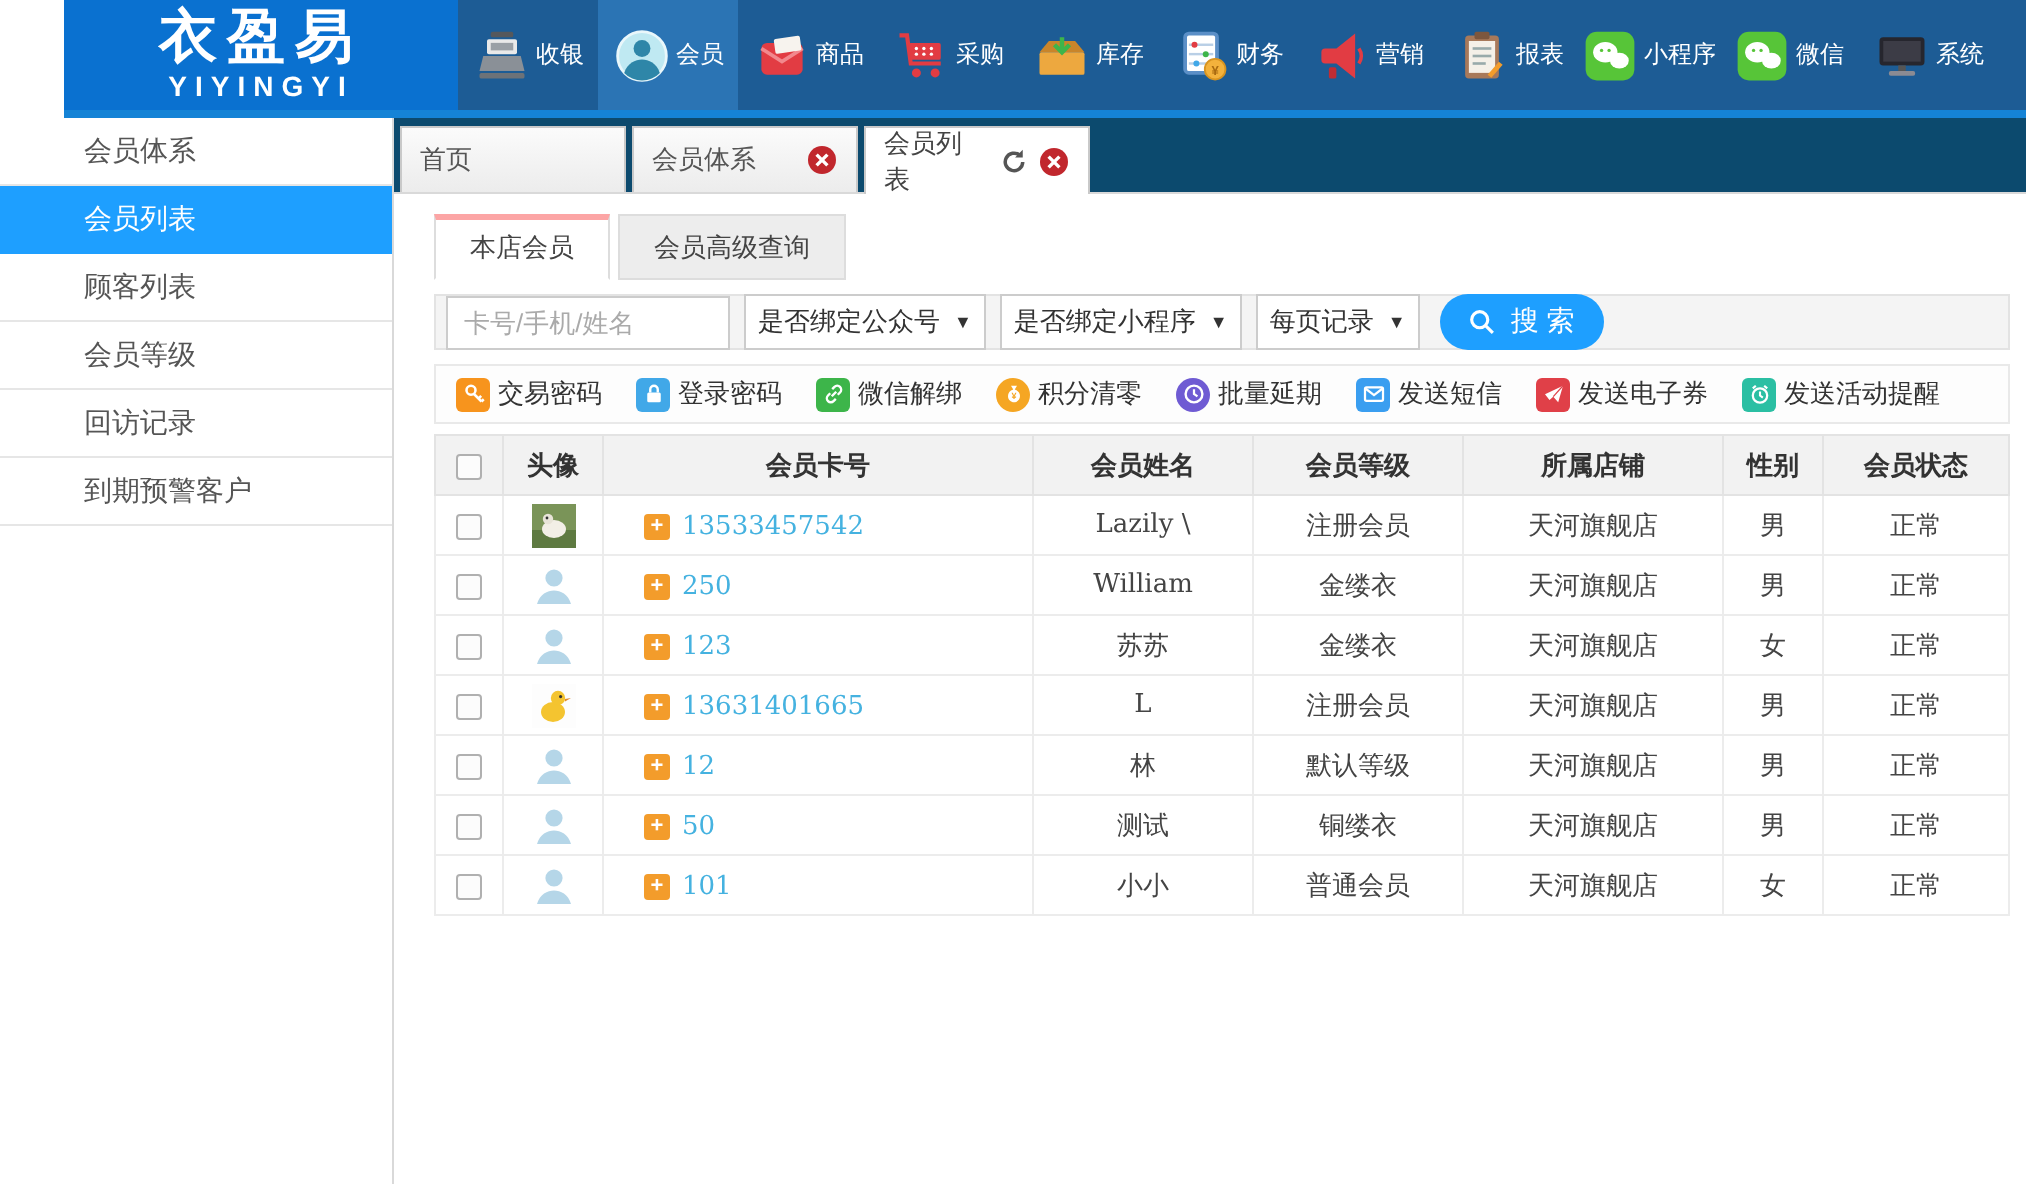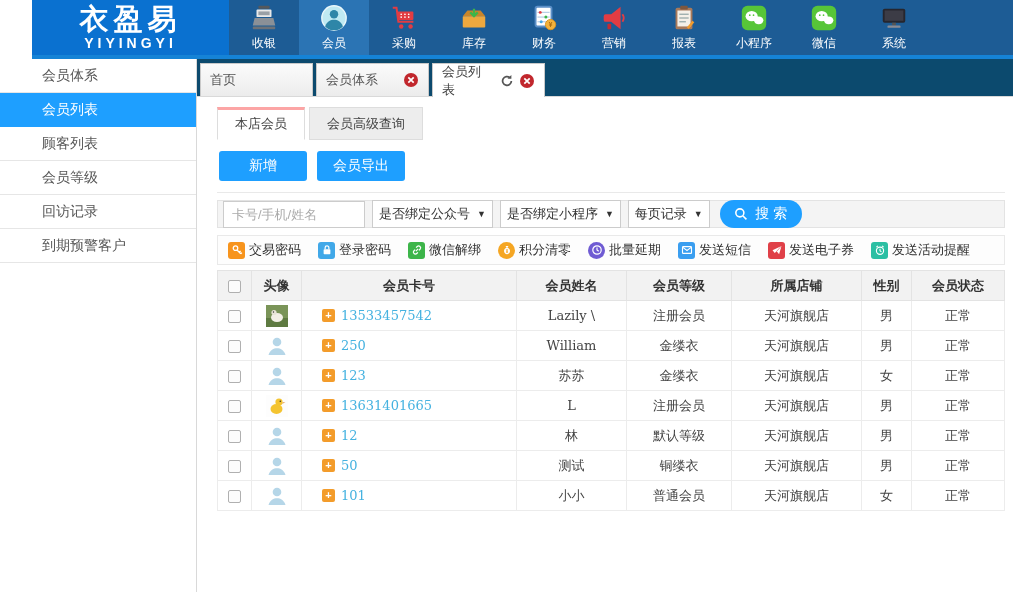--- a/index.html
+++ b/index.html
@@ -5,21 +5,21 @@
   * { box-sizing: border-box; }
   body { margin:0; font-family:"Liberation Sans","DejaVu Sans",sans-serif; background:#fff; }
   .app { width:1013px; height:596px; position:relative; overflow:hidden; background:#fff; }
 
   
   .header { display:flex; height:59px; border-bottom:4px solid #1583d6;margin-left:32px; }
   .logo { width:197px; background:#0a71d0; color:#fff; display:flex; flex-direction:column; align-items:center; justify-content:center; line-height:1; }
   .logo-title { font-size:29px; font-weight:bold; letter-spacing:5px; }
   .logo-sub { font-size:14px; font-weight:bold; letter-spacing:4px; margin-top:2px; }
   .nav { flex:1; background:#1d5c95; display:flex; }
-  .nav-item { width:70px; display:flex; flex-direction:column; align-items:center; justify-content:center; gap:2px; color:#fff; font-size:12px; cursor:pointer; }
+  .nav-item { width:70px; display:flex; flex-direction:row; align-items:center; justify-content:center; gap:2px; color:#fff; font-size:12px; cursor:pointer; }
   .nav-item.active { background:#2b74b4; }
   .nav-ic { width:30px; height:30px; display:block; }
 
   
   .layout { display:flex; height:533px; }
   .sidebar { width:197px; border-right:1px solid #d9d9d9; background:#fff; flex:none; }
   .side-item { height:34px; line-height:33px; padding-left:42px; font-size:14px; color:#555; border-bottom:1px solid #e6e6e6; cursor:pointer; }
   .side-item.active { background:#1E9FFF; color:#fff; border-bottom-color:#1E9FFF; }
 
   .main { flex:1; display:flex; flex-direction:column; min-width:0; }
@@ -88,20 +88,28 @@
         <svg class="nav-ic" viewBox="0 0 32 32">
             <circle cx="16" cy="16" r="13" fill="#bfe9f2"></circle>
             <circle cx="16" cy="16" r="13" fill="none" stroke="#e9f7fb" stroke-width="1.5"></circle>
             <circle cx="16" cy="12" r="4.5" fill="#2e86a8"></circle>
             <path d="M6.5 25c1.6-5.2 6-7.2 9.5-7.2s7.9 2 9.5 7.2a13 13 0 0 1-19 0z" fill="#2e86a8"></path>
           </svg>
         <span>会员</span>
       </div>
       <div class="nav-item">
         <svg class="nav-ic" viewBox="0 0 32 32">
+            <rect x="5" y="9" width="22" height="17" rx="3" fill="#e23c43"></rect>
+            <path d="M5 12l11 7 11-7" fill="none" stroke="#f2888d" stroke-width="2"></path>
+            <rect x="12" y="6" width="14" height="8" rx="1" fill="#f7f3ee" transform="rotate(-8 19 10)"></rect>
+          </svg>
+        <span>商品</span>
+      </div>
+      <div class="nav-item">
+        <svg class="nav-ic" viewBox="0 0 32 32">
             <path d="M4 5h4l2 15h16" fill="none" stroke="#e23c43" stroke-width="2.2"></path>
             <rect x="9" y="9" width="17" height="9" rx="1" fill="#e23c43"></rect>
             <g fill="#fff">
               <circle cx="13" cy="12" r="0.9"></circle>
               <circle cx="17" cy="12" r="0.9"></circle>
               <circle cx="21" cy="12" r="0.9"></circle>
               <circle cx="13" cy="15" r="0.9"></circle>
               <circle cx="17" cy="15" r="0.9"></circle>
               <circle cx="21" cy="15" r="0.9"></circle>
             </g>
@@ -223,24 +231,20 @@
         </div>
       </div>
 
       <div class="panel">
 
         <div class="subtabs">
           <div class="subtab active">本店会员</div>
           <div class="subtab">会员高级查询</div>
         </div>
 
-        <div class="btnrow">
-          <button class="btn">新增</button>
-          <button class="btn">会员导出</button>
-        </div>
 
         <div class="filterbar">
           <input class="search-input" placeholder="卡号/手机/姓名" style="">
           <div class="ddl">
             <span>是否绑定公众号</span>
             <span class="arr">▼</span>
           </div>
           <div class="ddl">
             <span>是否绑定小程序</span>
             <span class="arr">▼</span>

